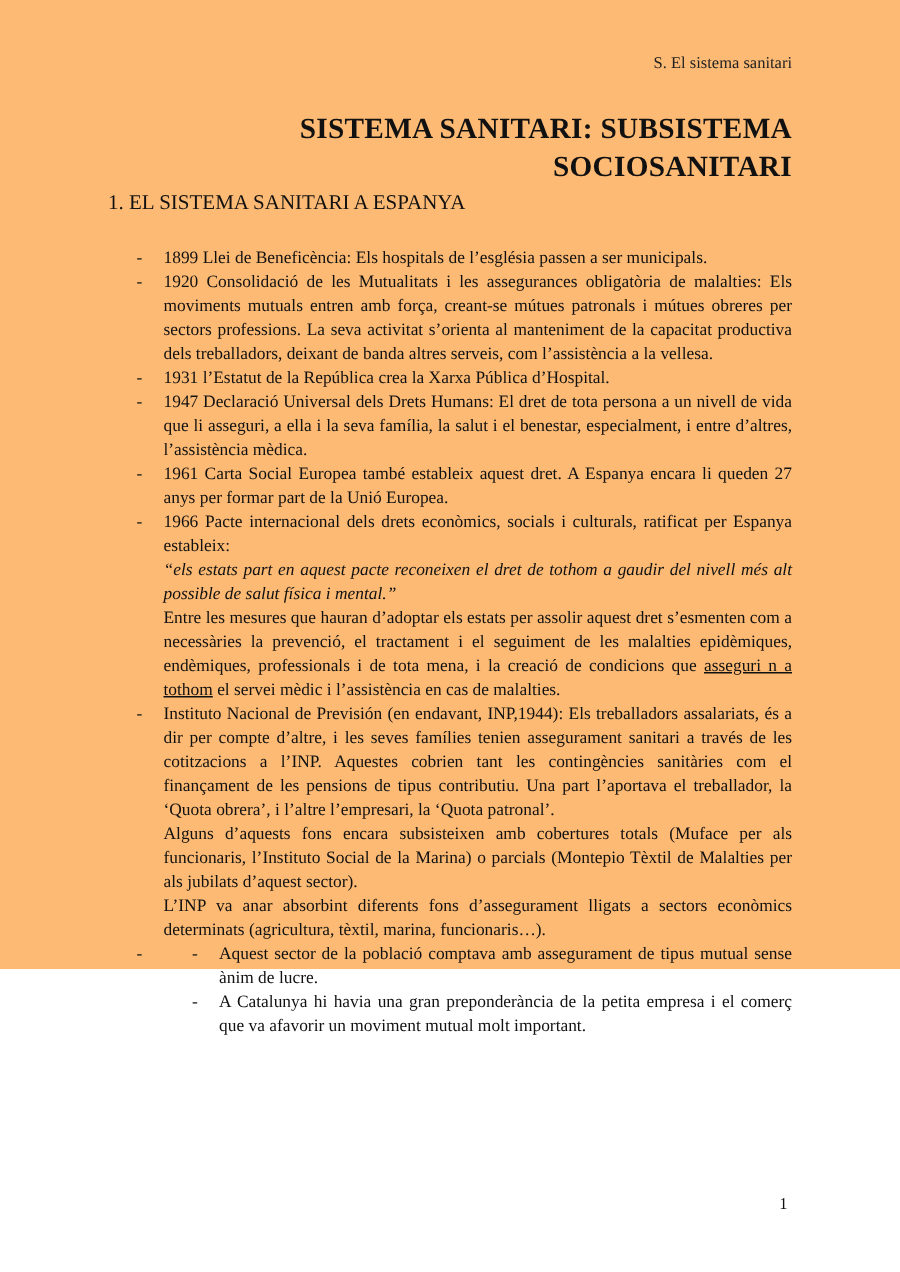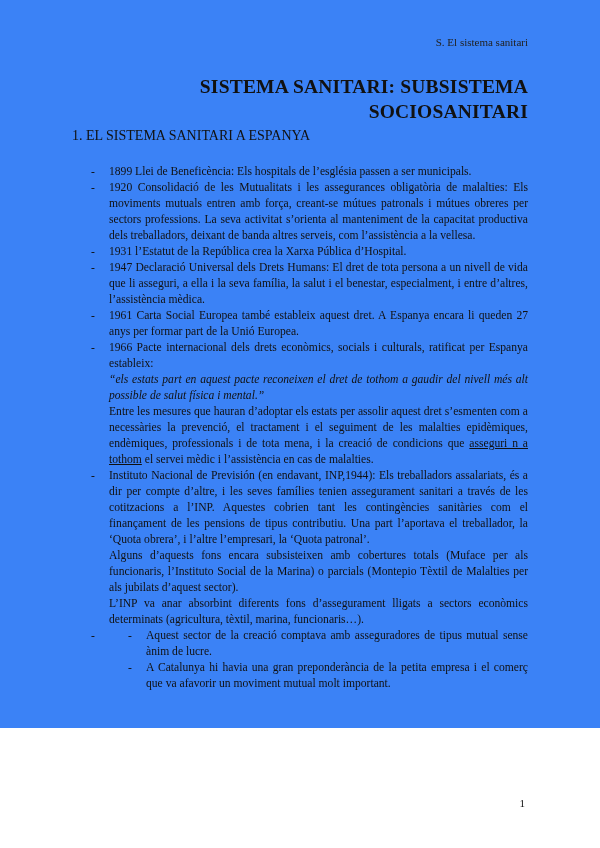--- a/index.html
+++ b/index.html
@@ -1,21 +1,21 @@
 <!DOCTYPE html>
 <html><head>
 <meta charset="utf-8">
 <style>
   html, body { margin: 0; padding: 0; background: #ffffff; }
   body {
     width: 600px; height: 848px; position: relative; overflow: hidden;
     font-family: "Liberation Serif", "DejaVu Serif", serif;
     color: #111111;
   }
-  .page { position: absolute; left: 0; top: 0; width: 600px; height: 728px; background: #3b82f6; }
+  .page { position: absolute; left: 0; top: 0; width: 600px; height: 646px; background: #fdba74; }
   .running-header {
     position: absolute; top: 36px; right: 72px;
     font-size: 11px; color: #222;
   }
   .title {
     position: absolute; top: 74px; left: 72px; width: 456px;
     text-align: right; font-weight: bold; font-size: 19.5px; line-height: 25px;
     letter-spacing: 0.2px;
   }
   .h1 {
@@ -82,21 +82,21 @@
       <span class="dash">-</span>
       <p>Instituto Nacional de Previsión (en endavant, INP,1944): Els treballadors assalariats, és a dir per compte d’altre, i les seves famílies tenien assegurament sanitari a través de les cotitzacions a l’INP. Aquestes cobrien tant les contingències sanitàries com el finançament de les pensions de tipus contributiu. Una part l’aportava el treballador, la ‘Quota obrera’, i l’altre l’empresari, la ‘Quota patronal’.</p>
       <p>Alguns d’aquests fons encara subsisteixen amb cobertures totals (Muface per als funcionaris, l’Instituto Social de la Marina) o parcials (Montepio Tèxtil de Malalties per als jubilats d’aquest sector).</p>
       <p>L’INP va anar absorbint diferents fons d’assegurament lligats a sectors econòmics determinats (agricultura, tèxtil, marina, funcionaris…).</p>
     </li>
     <li class="item">
       <span class="dash">-</span>
       <ul class="sublist">
         <li class="subitem">
           <span class="dash">-</span>
-          <p>Aquest sector de la creació comptava amb asseguradores de tipus mutual sense ànim de lucre.</p>
+          <p>Aquest sector de la població comptava amb assegurament de tipus mutual sense ànim de lucre.</p>
         </li>
         <li class="subitem">
           <span class="dash">-</span>
           <p>A Catalunya hi havia una gran preponderància de la petita empresa i el comerç que va afavorir un moviment mutual molt important.</p>
         </li>
       </ul>
     </li>
   </ul>
 
   <div class="page-number">1</div>

